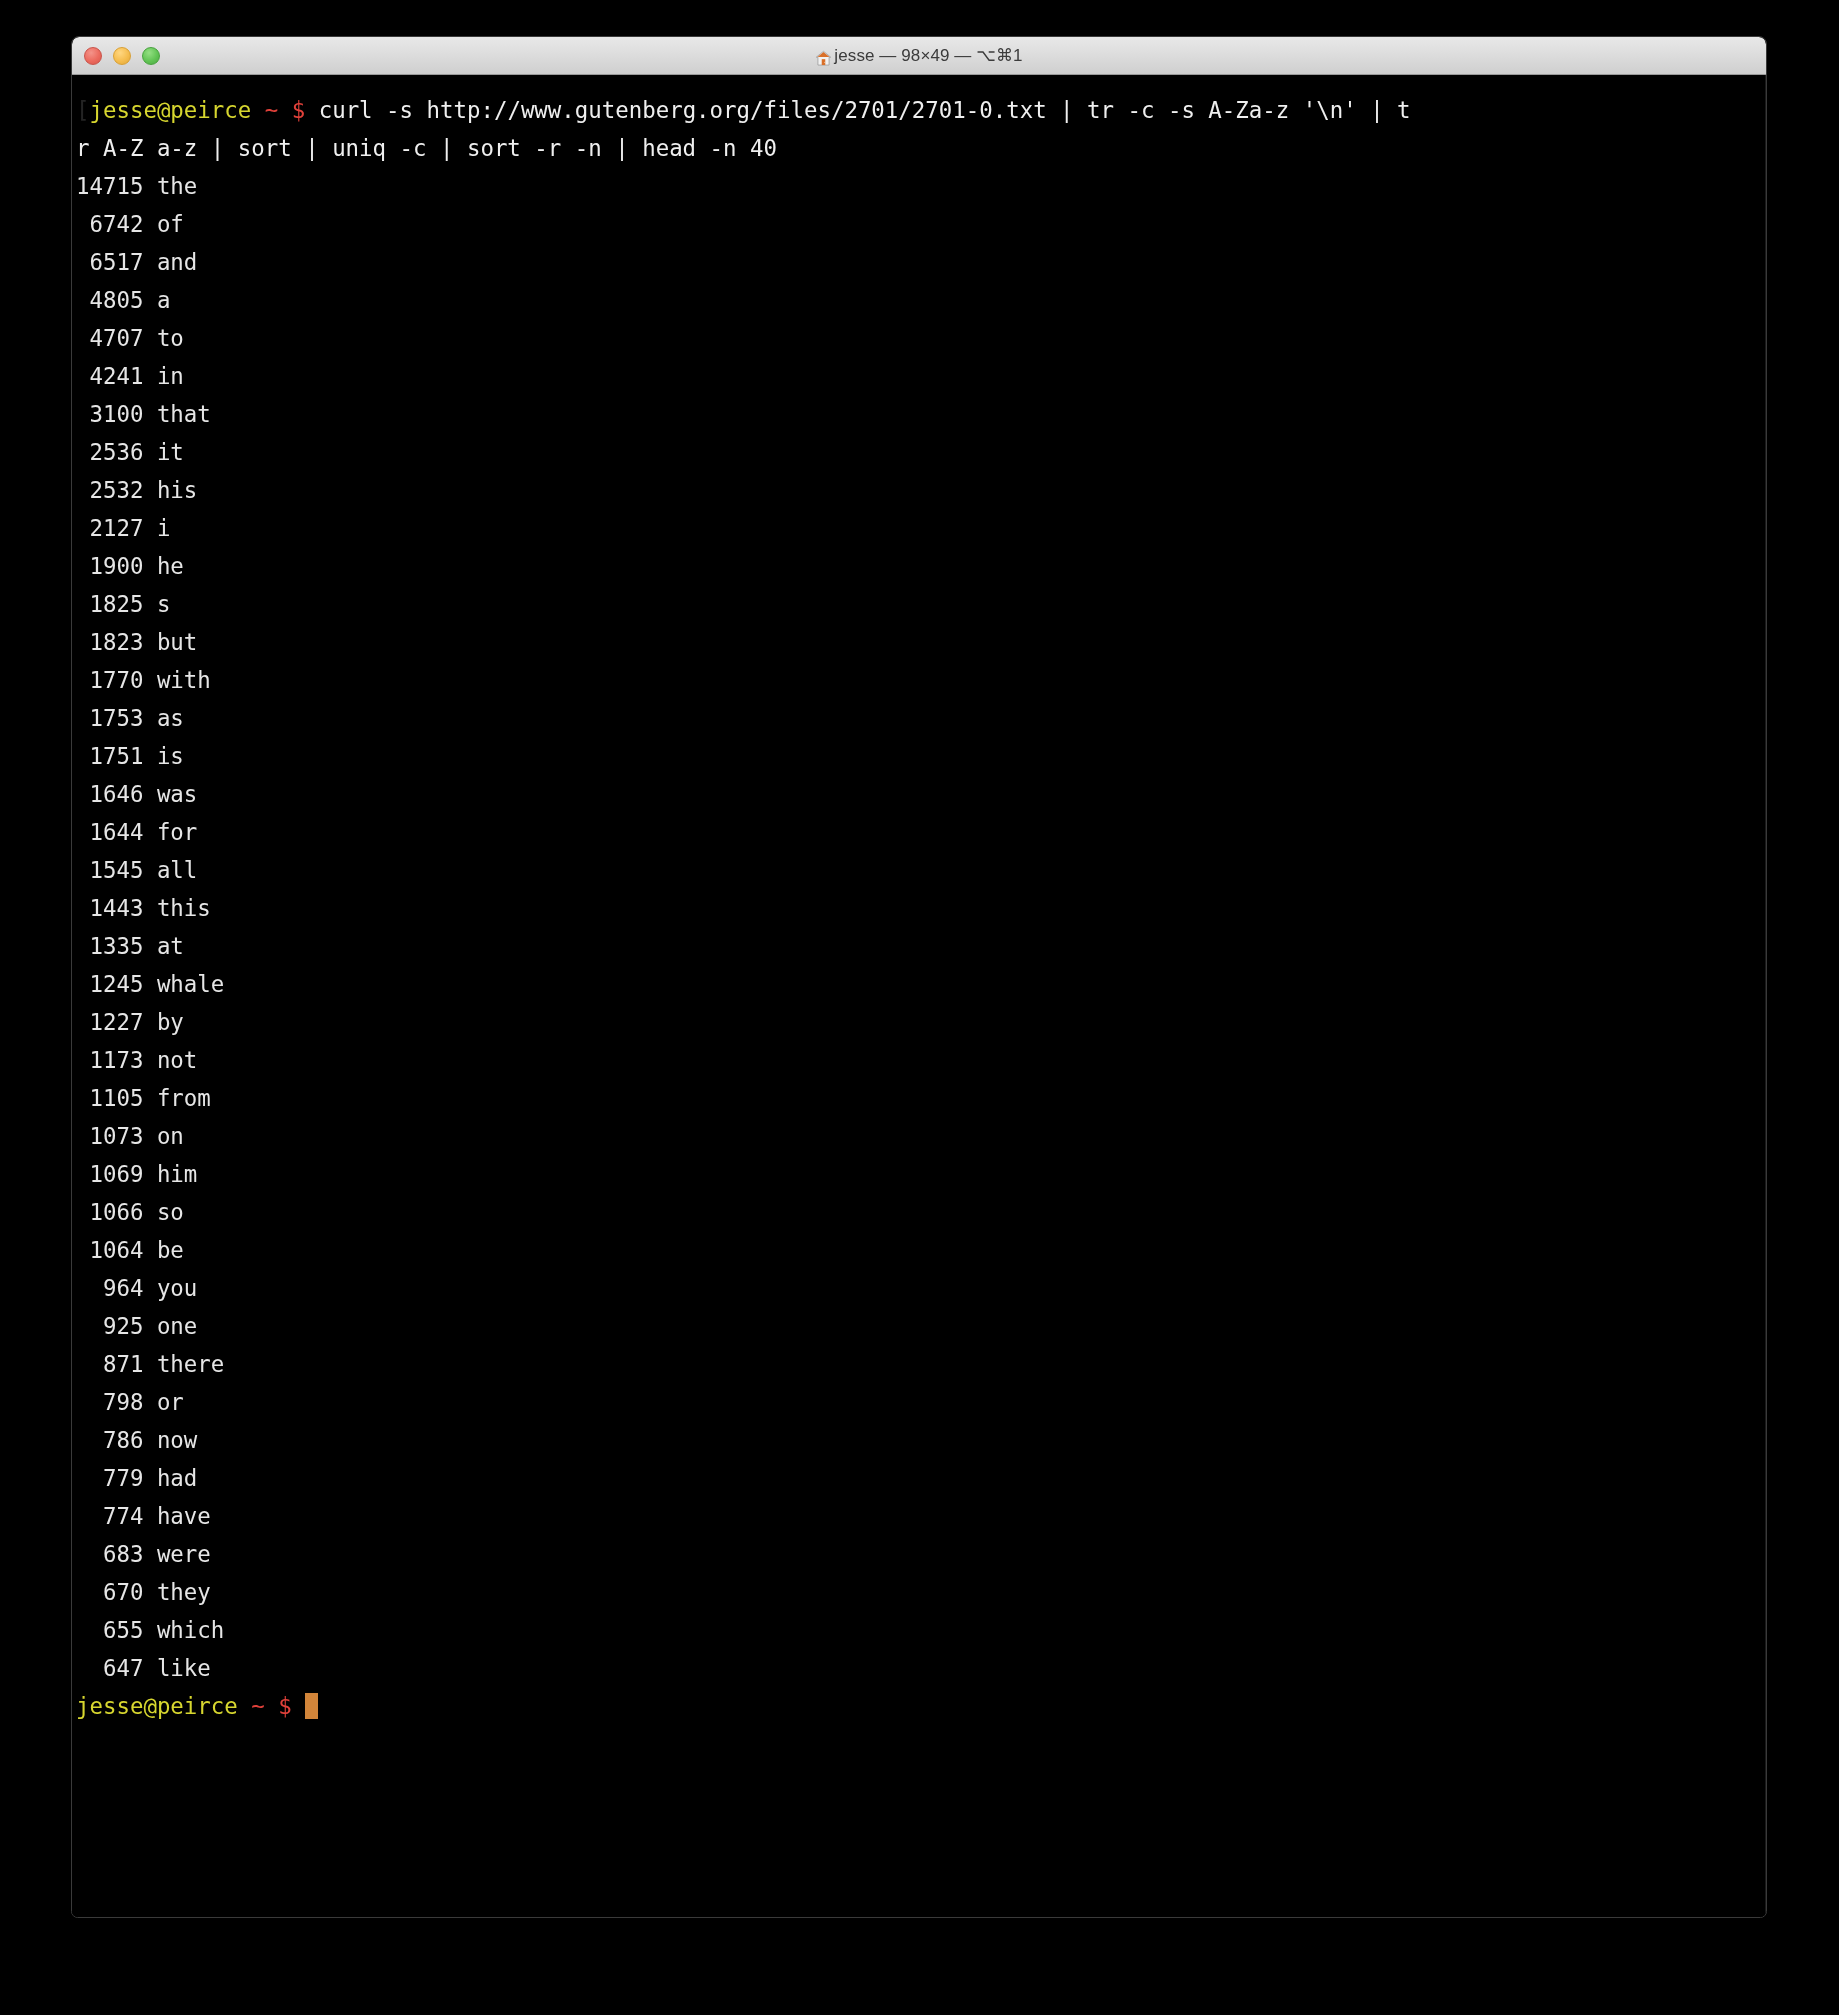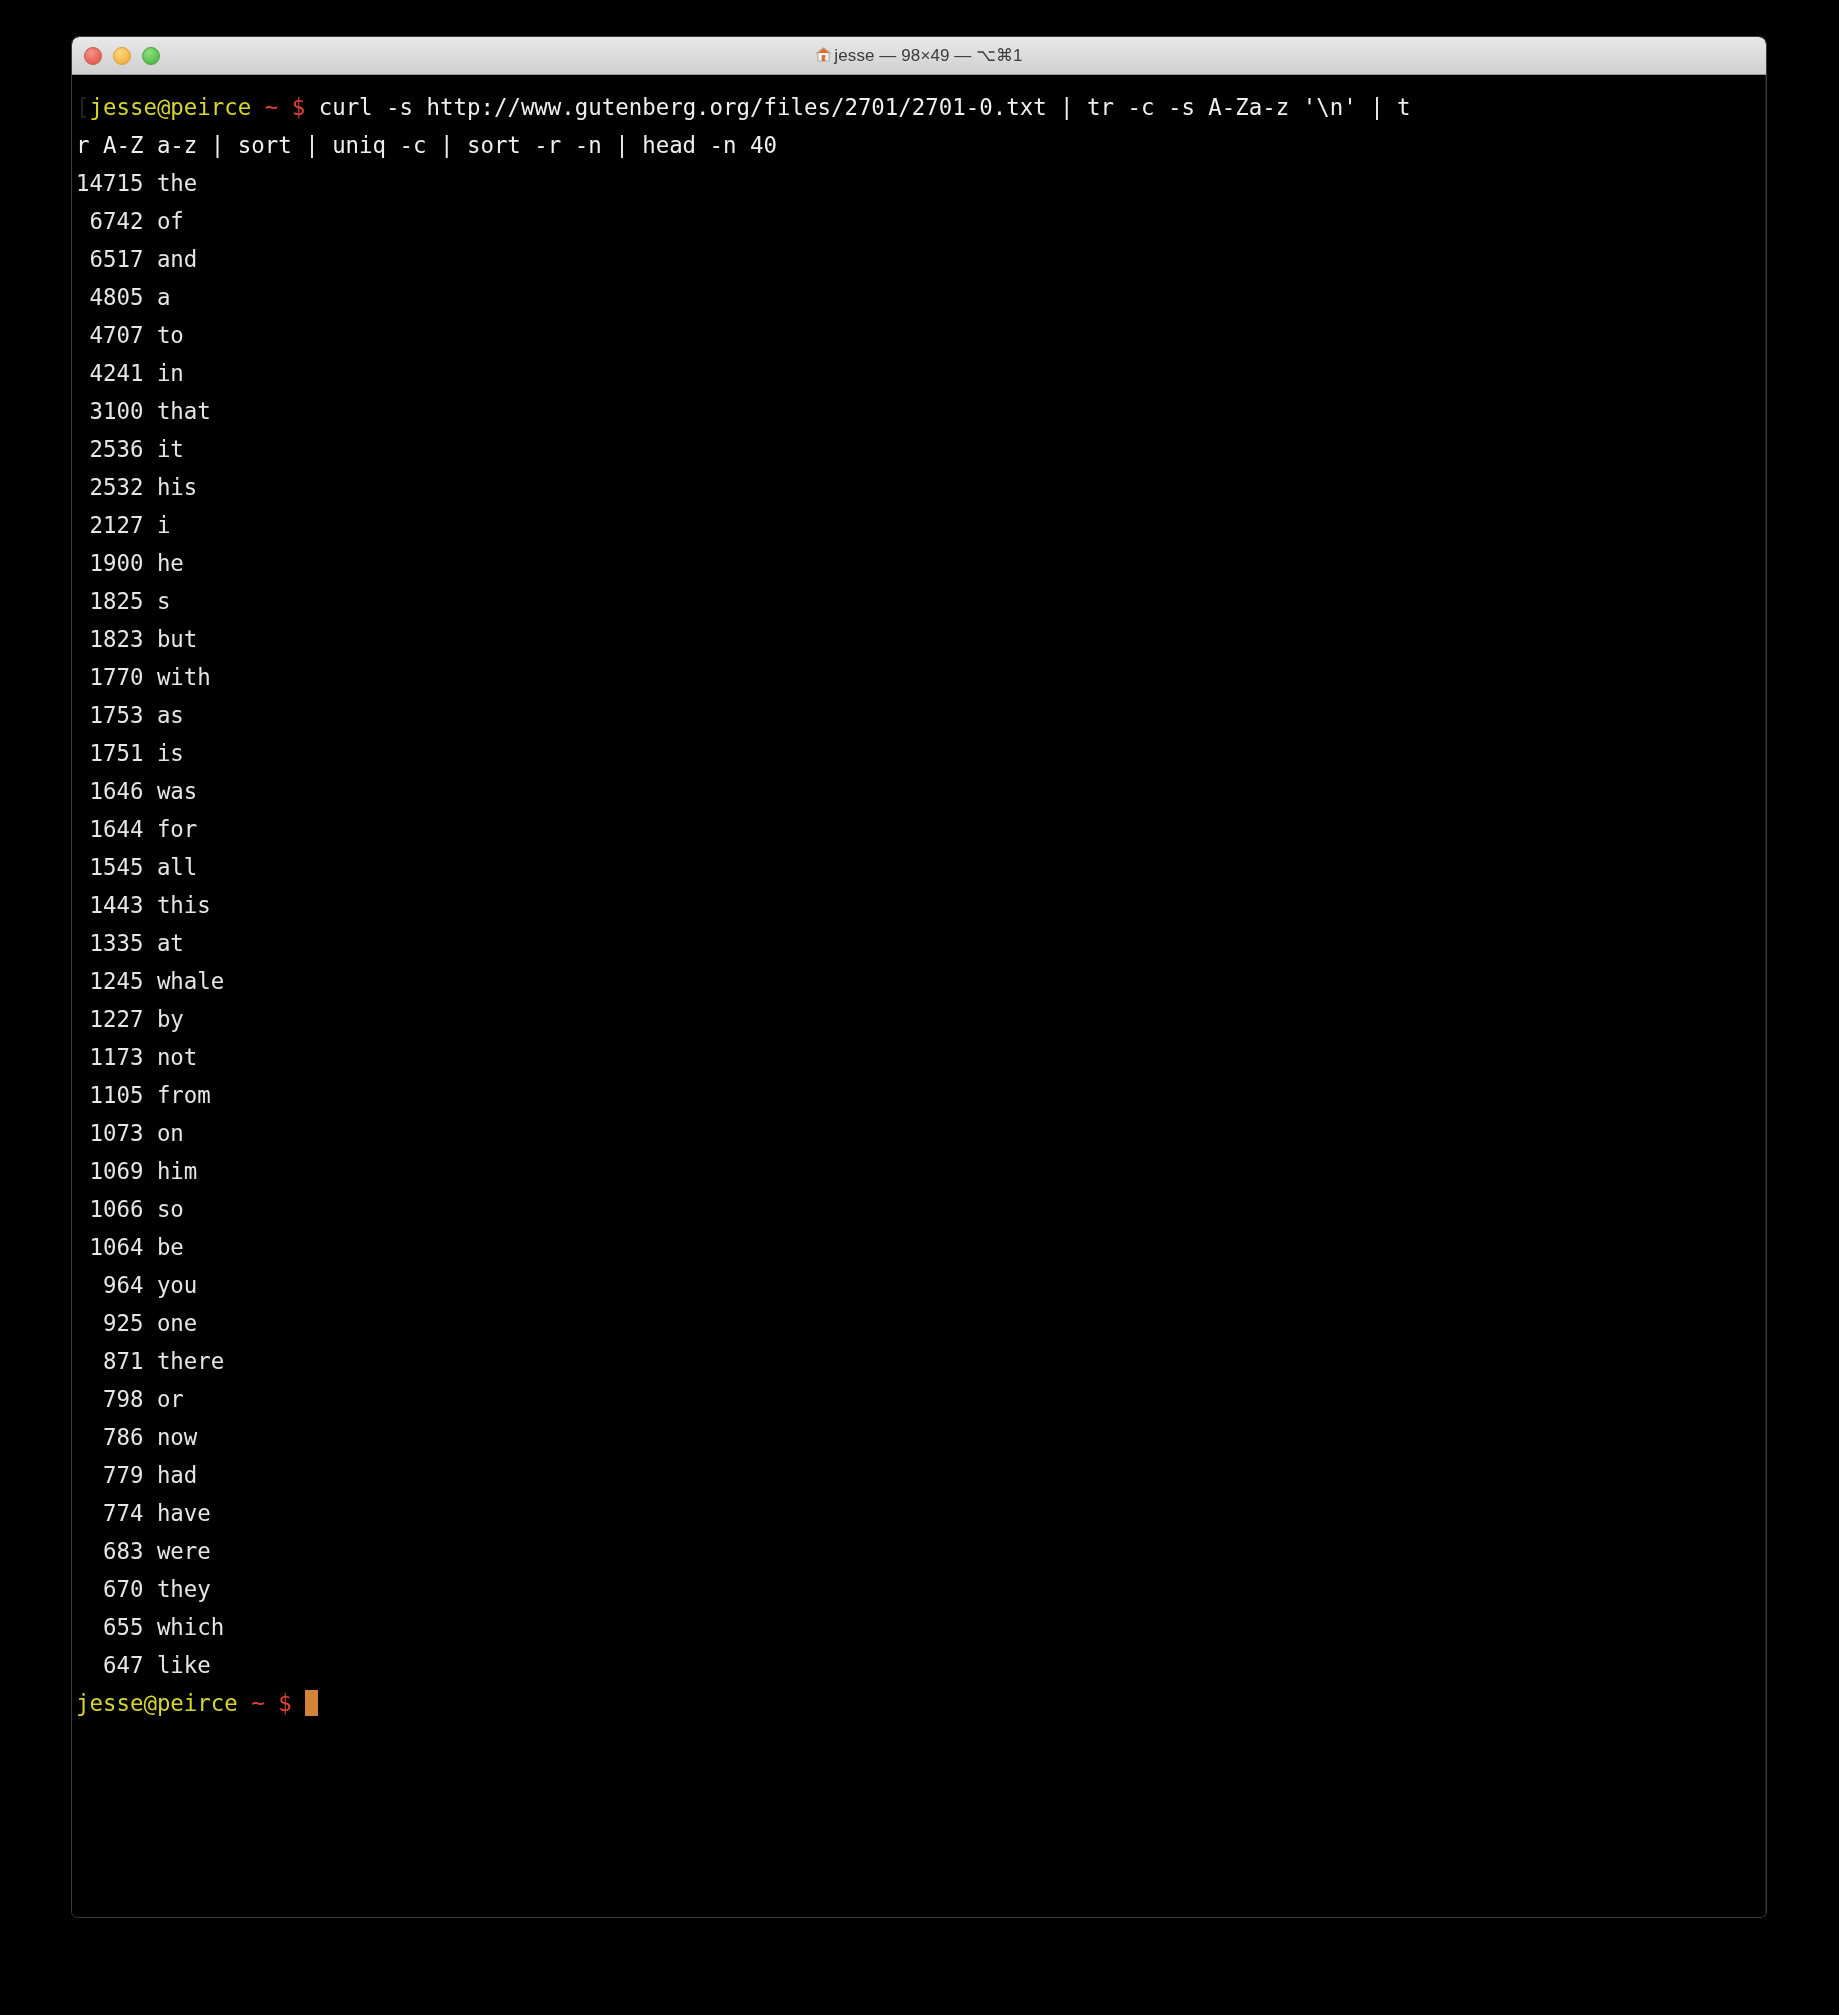--- a/index.html
+++ b/index.html
@@ -72,21 +72,21 @@
     background: radial-gradient(circle at 38% 30%, #ffd781 0%, #f5bd4f 55%, #e0a636 100%);
     border: 0.7px solid #d9a034;
   }
   .light.zoom {
     background: radial-gradient(circle at 38% 30%, #94df83 0%, #62c455 55%, #4aa840 100%);
     border: 0.7px solid #47a23e;
   }
 
   #title-group {
     display: flex;
-    align-items: flex-start;
+    align-items: flex-end;
     gap: 2px;
     font-family: "Liberation Sans", sans-serif;
     font-size: 17px;
     color: #3b3b3b;
     letter-spacing: 0.1px;
   }
 
   #home-icon {
     display: inline-block;
     width: 17px;
@@ -100,22 +100,22 @@
     position: relative;
     width: 100%;
     height: calc(100% - 38px);
     background: #000000;
     overflow: hidden;
   }
 
   #screen-lines {
     position: absolute;
     left: 0;
-    top: 1px;
-    padding: 12px 0 0 0;
+    top: 12px;
+    padding: 4px 0 0 0;
     width: 1696px;
     font-family: "DejaVu Sans Mono", "Liberation Mono", monospace;
     font-size: 22.4px;
     line-height: 38px;
     color: #e6e6e6;
     white-space: pre;
   }
 
   .tline {
     height: 38px;

